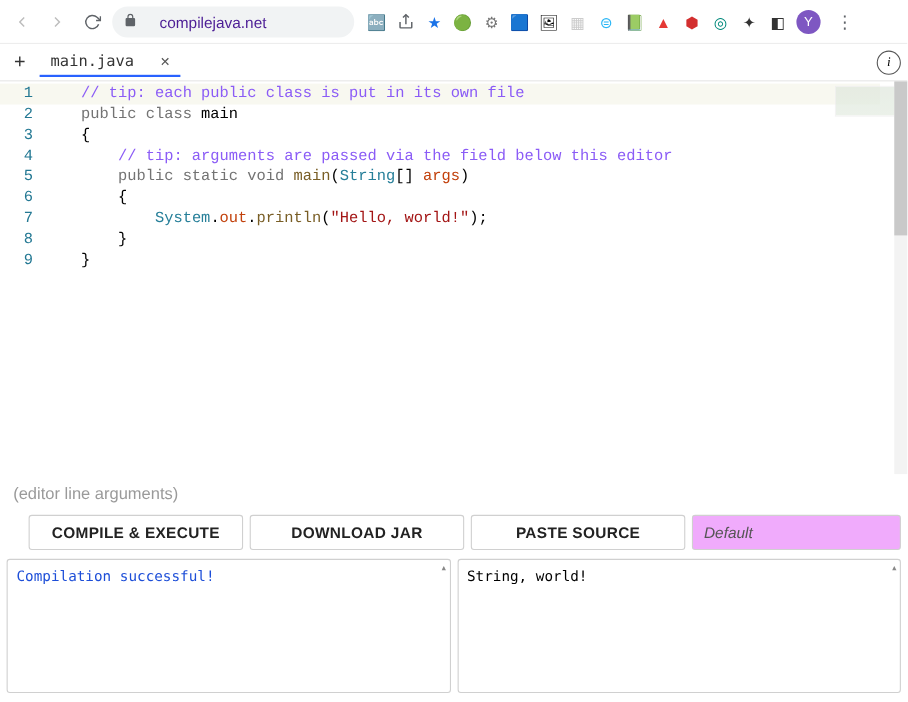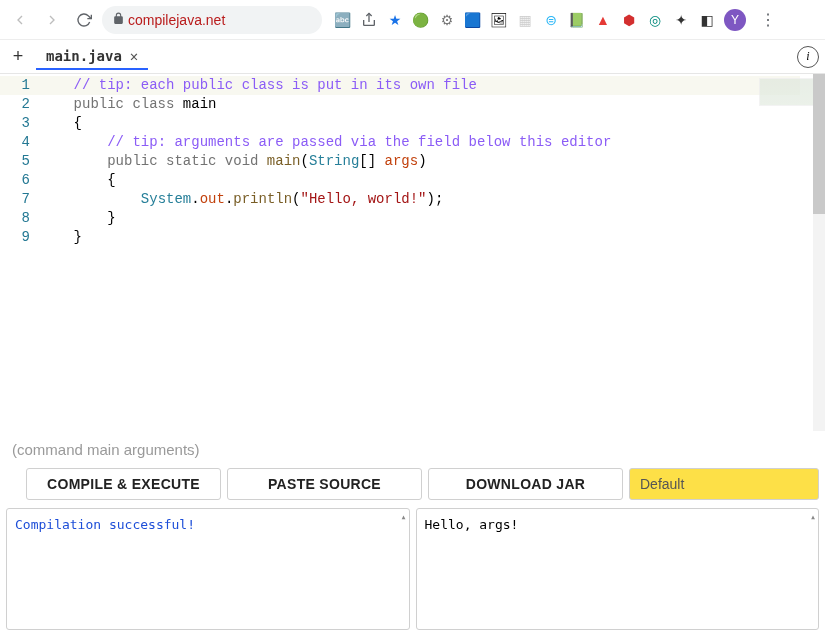--- a/index.html
+++ b/index.html
@@ -1,50 +1,50 @@
 <!DOCTYPE html>
 <html><head>
 <meta charset="utf-8">
 <style>
   * { margin:0; padding:0; box-sizing:border-box; }
   body { font-family:"Segoe UI",Arial,sans-serif; font-size:13px; background:#fff; width:825px; height:638px; overflow:hidden; display:flex; flex-direction:column; }
   
   .chrome { display:flex; align-items:center; height:40px; padding:0 6px; background:#fff; border-bottom:1px solid #ededed; gap:4px; }
   .nav-btn { width:28px; height:28px; display:flex; align-items:center; justify-content:center; border-radius:50%; color:#5f6368; }
   .nav-btn.disabled { color:#bdbdbd; }
-  .addr { flex:0 0 220px; height:28px; background:#f1f3f4; border-radius:14px; display:flex; align-items:center; padding:0 10px; gap:3px; color:#b91c1c; font-size:14px; }
+  .addr { flex:0 0 220px; height:28px; background:#f1f3f4; border-radius:14px; display:flex; align-items:center; padding:0 10px; gap:20px; color:#4c1d95; font-size:14px; }
   .lock { color:#5f6368; }
   .ext-row { display:flex; align-items:center; gap:8px; margin-left:8px; }
   .ext { width:18px; height:18px; display:flex; align-items:center; justify-content:center; font-size:14px; }
   .avatar { width:22px; height:22px; border-radius:50%; background:#7e57c2; color:#fff; display:flex; align-items:center; justify-content:center; font-size:12px; font-weight:500; }
   
   .tabbar { display:flex; align-items:center; height:34px; padding:0 6px; gap:6px; border-bottom:1px solid #e6e6e6; }
   .plus { width:24px; height:24px; display:flex; align-items:center; justify-content:center; font-size:18px; color:#333; }
-  .tab { display:flex; align-items:center; gap:8px; padding:4px 10px; border-bottom:2px solid #2962ff; font-family:Consolas,monospace; font-size:14px; color:#333;font-weight:bold; }
+  .tab { display:flex; align-items:center; gap:24px; padding:4px 10px; border-bottom:2px solid #2962ff; font-family:Consolas,monospace; font-size:14px; color:#333; }
   .tab-close { color:#555; font-size:14px; }
   .info-right { margin-left:auto; width:22px; height:22px; border:1.5px solid #555; border-radius:50%; display:flex; align-items:center; justify-content:center; font-size:12px; font-family:serif; font-style:italic; }
   
   .editor { flex:1; position:relative; display:flex; font-family:Consolas,"Courier New",monospace; font-size:14px; line-height:19px; padding-top:2px; }
   .gutter { width:40px; text-align:right; color:#237893; padding-right:10px; user-select:none; }
   .code { flex:1; white-space:pre; color:#000; }
   .hl { background:#f8f8f0; position:absolute; left:0; right:25px; top:2px; height:19px; z-index:-1; }
   .minimap { position:absolute; top:4px; right:6px; width:60px; height:28px; background:linear-gradient(#dfe7dd,#e3ece0); opacity:0.7; border:1px solid #eee; }
   .scr { position:absolute; top:0; right:0; width:12px; height:100%; background:#f3f3f3; }
   .scr-th { width:12px; height:140px; background:#c9c9c9; }
   .c-comm { color:#8b5cf6; }
   .c-kw { color:#737373; }
   .c-type { color:#267f99; }
   .c-str { color:#a31515; }
   .c-var { color:#c2410c; }
   .c-fn { color:#795e26; }
   
   .cmdline { padding:10px 12px; font-size:15px; color:#9a9a9a; }
   .btn-row { display:flex; gap:6px; padding:0 6px 8px 6px; align-items:center;margin-left:20px; }
   .btn { flex:1; height:32px; background:#fff; border:1px solid #d0d0d0; border-radius:3px; font-size:14px; font-weight:600; color:#222; display:flex; align-items:center; justify-content:center; letter-spacing:0.3px; }
-  .theme { flex:0 0 190px; height:32px; border:1px solid #d0d0d0; border-radius:3px; background:#fde047; display:flex; align-items:center; padding:0 10px; font-size:14px; color:#555; position:relative; }
+  .theme { flex:0 0 190px; height:32px; border:1px solid #d0d0d0; border-radius:3px; background:#f0abfc; display:flex; align-items:center; padding:0 10px; font-size:14px; color:#555; position:relative;font-style:italic; }
   .outputs { display:flex; gap:6px; padding:0 6px 8px 6px; height:130px; }
   .out { flex:1; border:1px solid #d0d0d0; border-radius:3px; padding:8px; font-family:Consolas,monospace; font-size:13px; position:relative; background:#fff; }
   .out .sc { position:absolute; top:2px; right:2px; color:#888; font-size:10px; }
   .ok { color:#1d4ed8; }
 </style>
 </head>
 <body>
 
 <div class="chrome">
   <div class="nav-btn disabled">
@@ -122,33 +122,33 @@
       <div>8</div>
       <div>9</div>
     </div>
   <div class="code" id="code"><div><span>    </span><span class="c-comm">// tip: each public class is put in its own file</span></div><div><span>    </span><span class="c-kw">public class </span><span>main</span></div><div><span>    {</span></div><div><span>        </span><span class="c-comm">// tip: arguments are passed via the field below this editor</span></div><div><span>        </span><span class="c-kw">public static </span><span class="c-kw">void </span><span class="c-fn">main</span><span>(</span><span class="c-type">String</span><span>[] </span><span class="c-var">args</span><span>)</span></div><div><span>        {</span></div><div><span>            </span><span class="c-type">System</span><span>.</span><span class="c-var">out</span><span>.</span><span class="c-fn">println</span><span>(</span><span class="c-str">"Hello, world!"</span><span>);</span></div><div><span>        }</span></div><div><span>    }</span></div></div>
   <div class="minimap"></div>
   <div class="scr">
       <div class="scr-th"></div>
     </div>
 </div>
 
-<div class="cmdline">(command main arguments)</div>
+<div class="cmdline">(editor line arguments)</div>
 
 <div class="btn-row">
   <div class="btn">COMPILE &amp; EXECUTE</div>
+  <div class="btn">DOWNLOAD JAR</div>
   <div class="btn">PASTE SOURCE</div>
-  <div class="btn">DOWNLOAD JAR</div>
   <div class="theme">
     <span>Default</span>
   </div>
 </div>
 
 <div class="outputs">
   <div class="out">
     <span class="sc">▴</span>
     <span class="ok">Compilation successful!</span>
   </div>
   <div class="out">
     <span class="sc">▴</span>
-    <span>Hello, args!</span>
+    <span>String, world!</span>
   </div>
 </div>
 
 </body></html>

